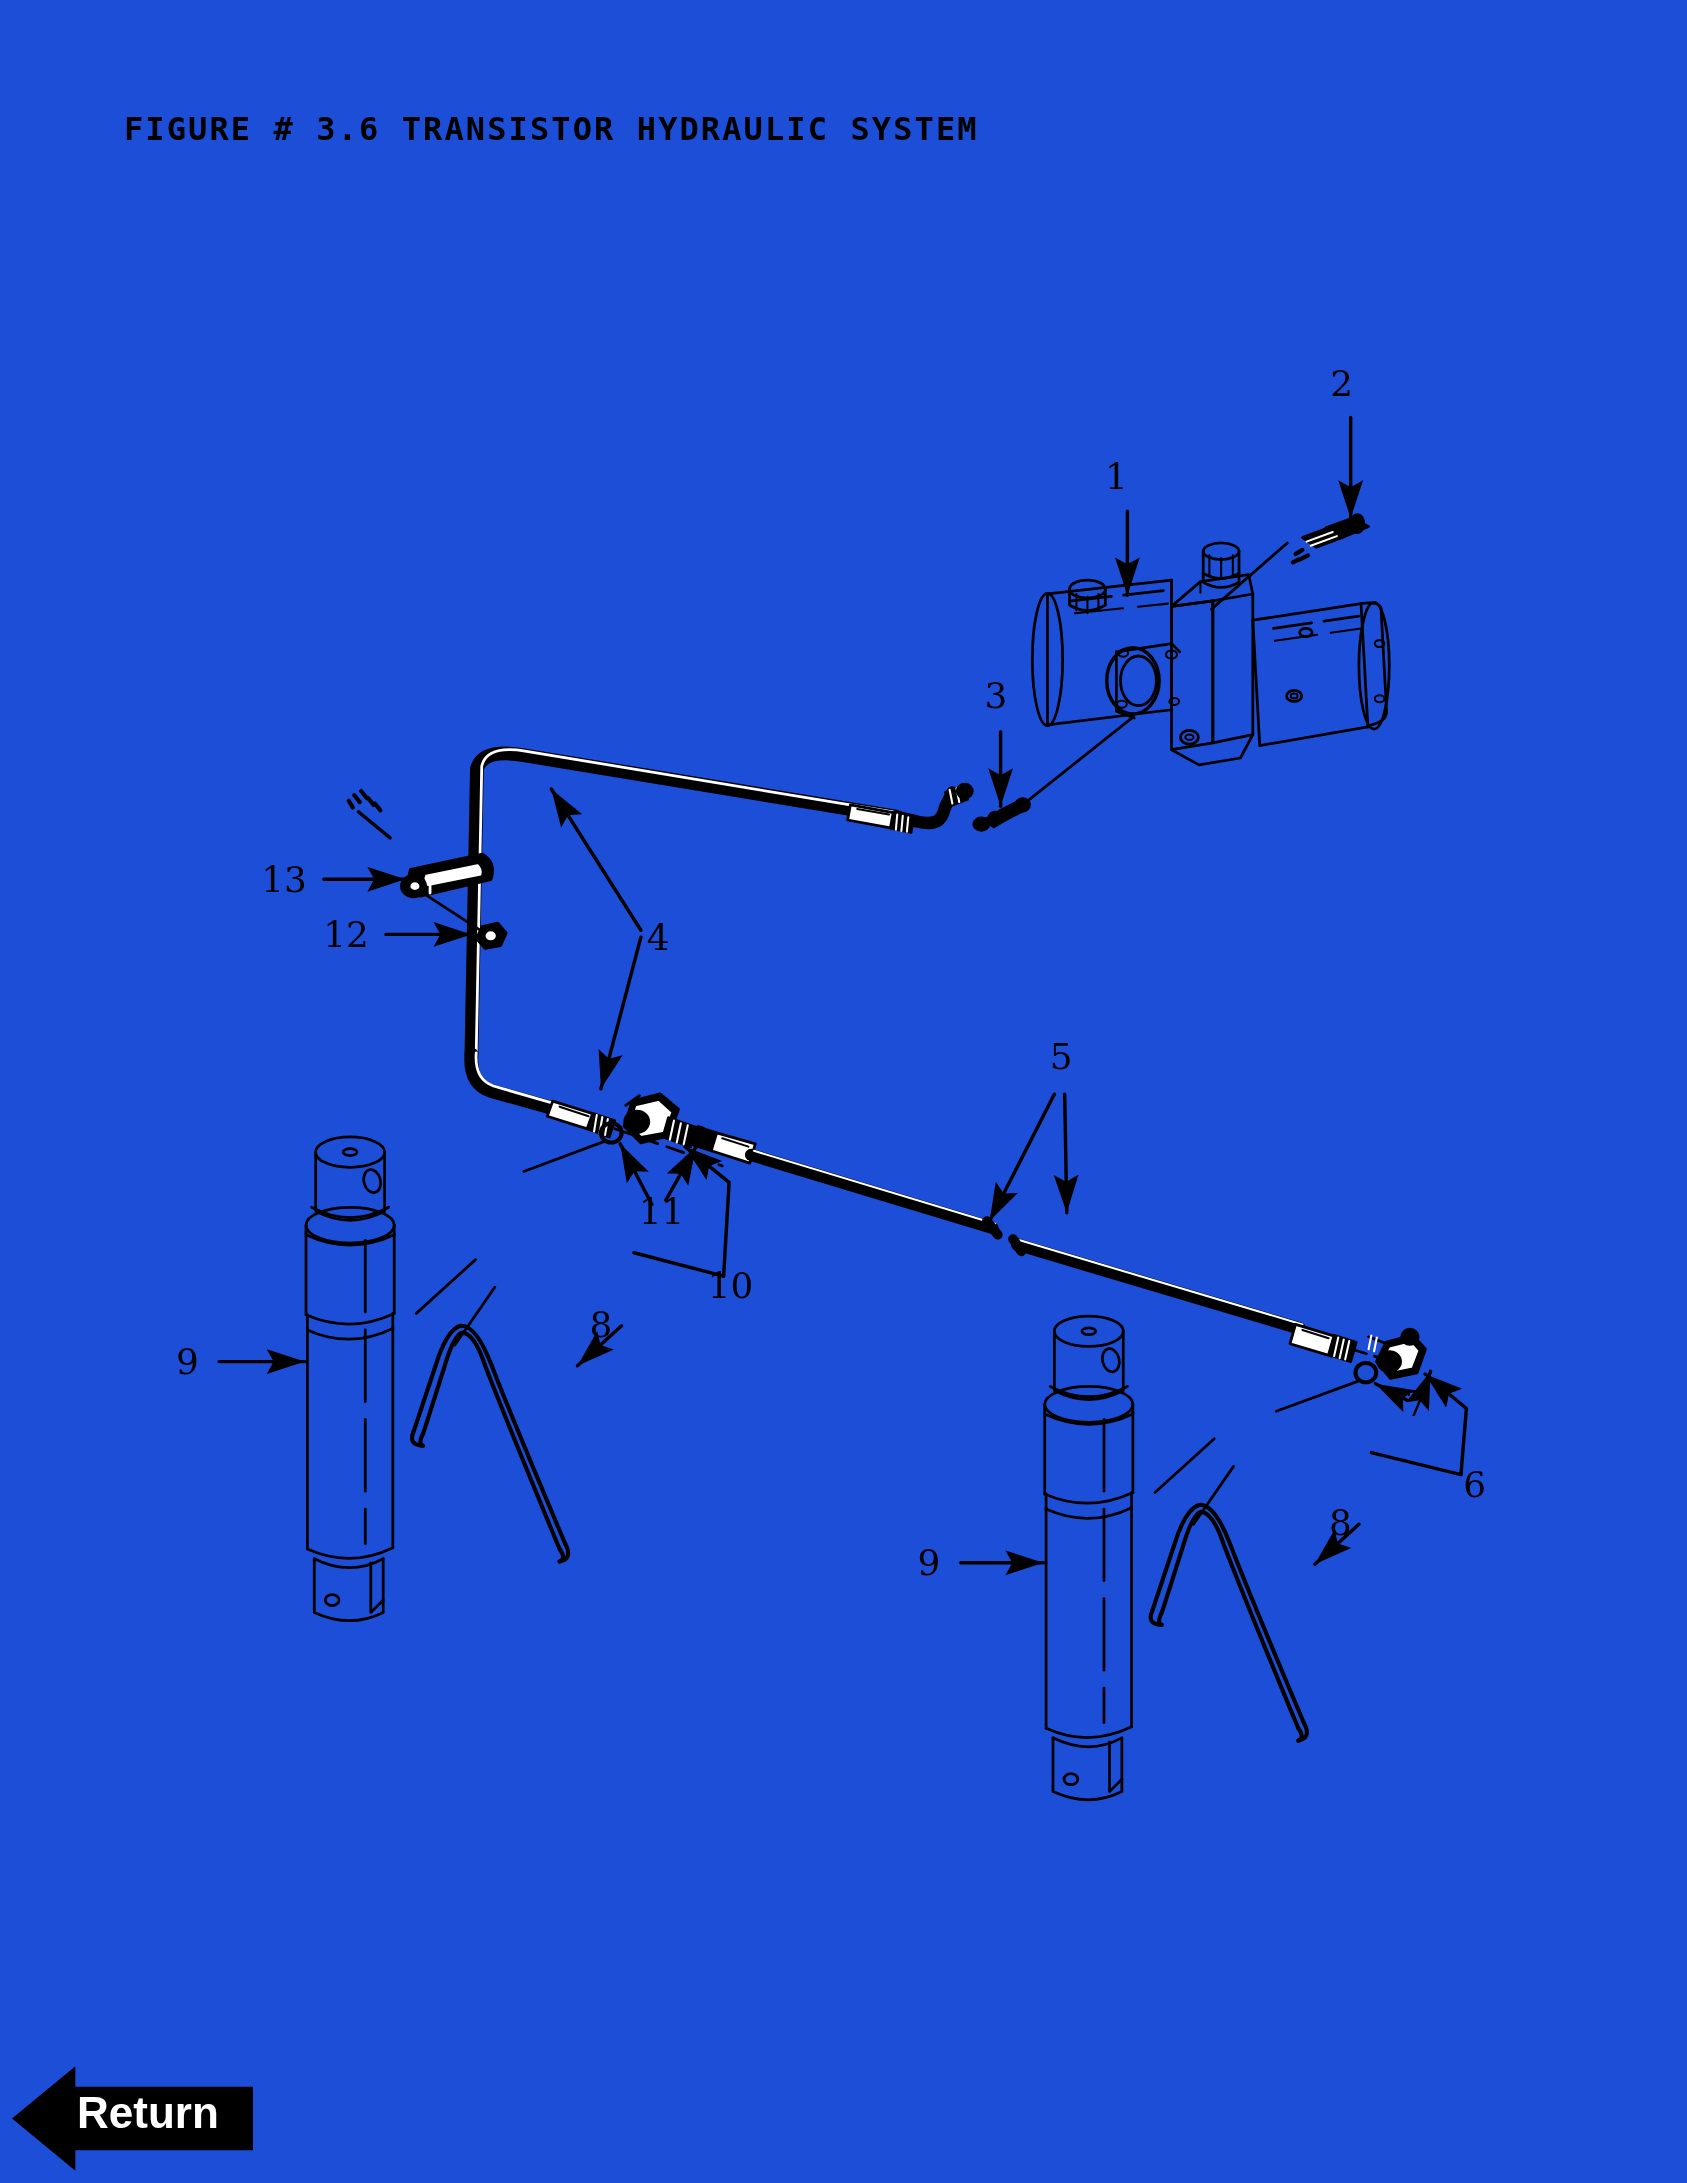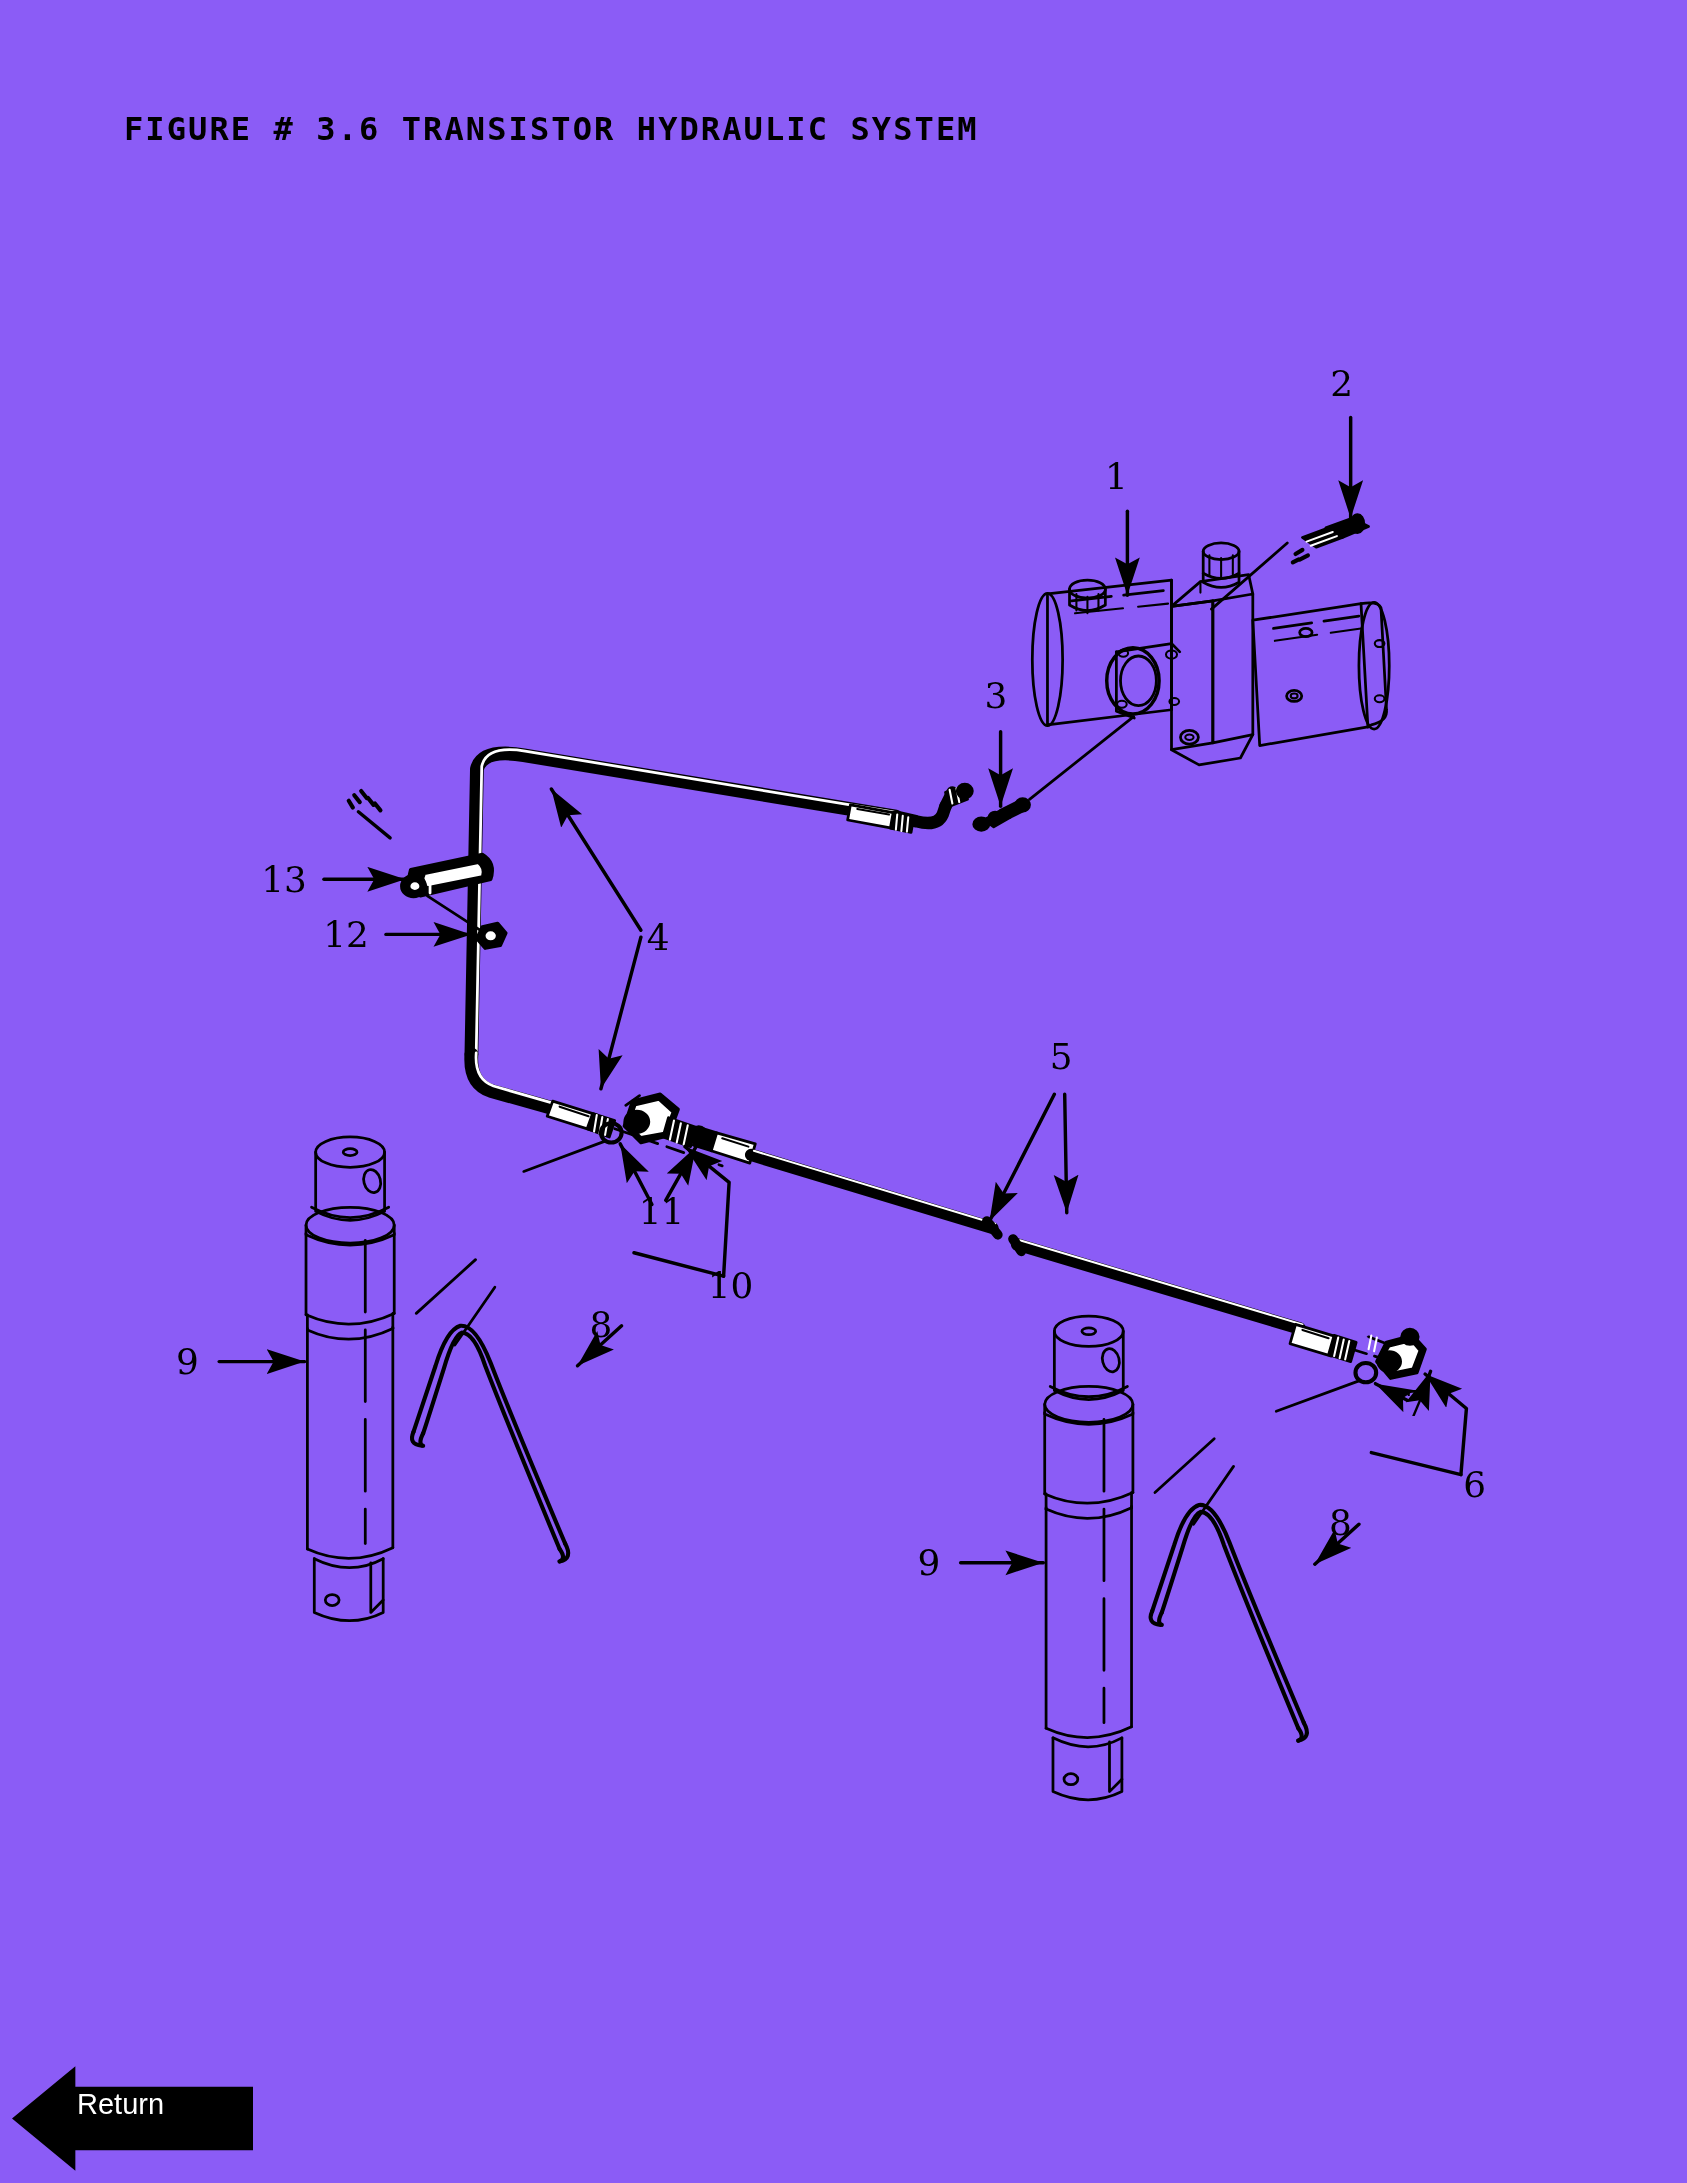--- a/index.html
+++ b/index.html
@@ -2,21 +2,21 @@
 <html style="font-size:11px"><head>
 <meta charset="utf-8">
 <title>FIGURE # 3.6 TRANSISTOR HYDRAULIC SYSTEM</title>
 <style>
   html,body{margin:0;padding:0;background:#ffffff;}
   body{
     width:1687px;height:2183px;position:relative;overflow:hidden;
     font-family:"Liberation Sans",sans-serif;
     -webkit-font-smoothing:antialiased;
   }
-  .page{position:absolute;inset:0;background:#8b5cf6;}
+  .page{position:absolute;inset:0;background:#1d4ed8;}
 
   
   #figure-title{
     position:absolute;left:124px;top:110px;
     font-family:"DejaVu Sans Mono","Liberation Mono",monospace;
     font-size:32px;font-weight:700;letter-spacing:2.1px;
     color:#000;white-space:nowrap;
   }
 
   
@@ -27,21 +27,21 @@
     position:absolute;left:0;top:1999px;width:1687px;height:90px;
   }
   
   #return-button{
     position:absolute;left:12.4px;top:2066px;width:241px;height:105px;
     cursor:pointer;
   }
   #return-label{
     position:absolute;left:77px;top:2088px;width:165px;
     font-family:"Liberation Sans",sans-serif;
-    font-size:29px;font-weight:400;color:#ffffff;
+    font-size:44px;font-weight:700;color:#ffffff;
     letter-spacing:0px;pointer-events:none;
   }
   
   .callout{
     font-family:"DejaVu Serif","Liberation Serif",serif;
     font-size:52px;fill:#000;
   }
 </style>
 </head>
 <body>

